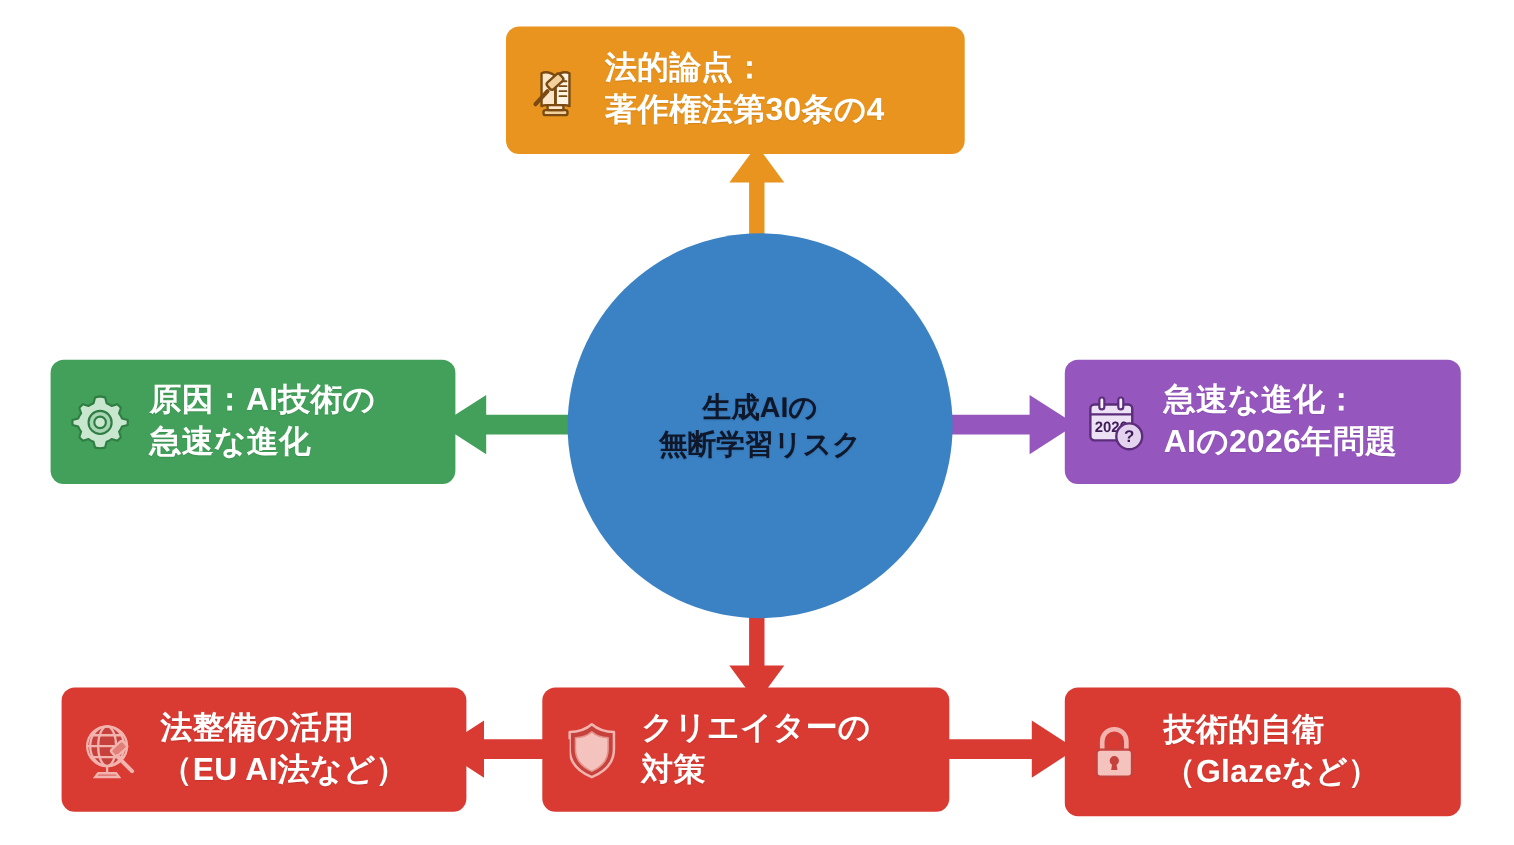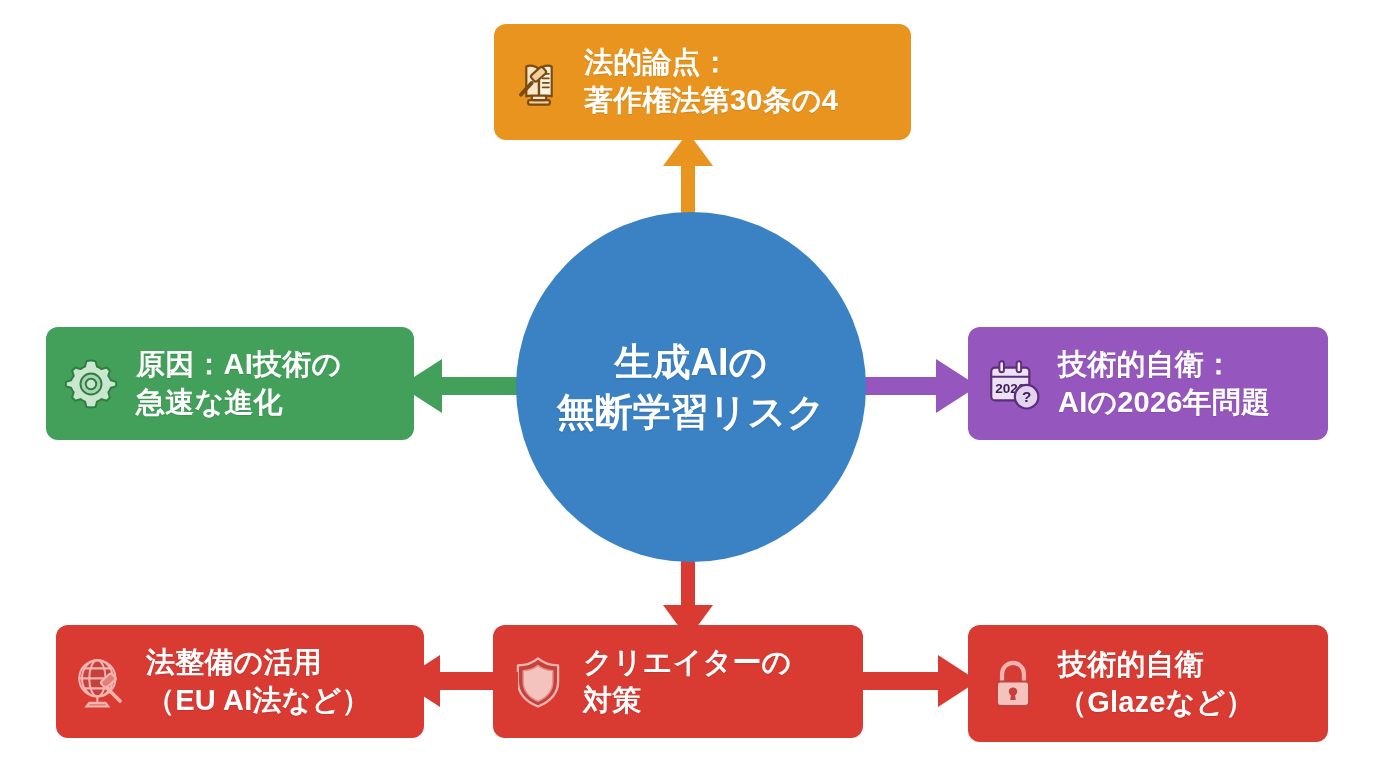--- a/index.html
+++ b/index.html
@@ -51,21 +51,21 @@
     text-shadow: 0 1px 1px rgba(0,0,0,0.10);
   }
 
   
   .n-orange { background: #E8941E; }
   .n-green  { background: #42A05A; }
   .n-purple { background: #9556BE; }
   .n-red    { background: #D93A32; }
 
   
-  #node-legal    { left: 494px; top: 24px;  width: 417px; height: 116px; }
+  #node-legal    { left: 460px; top: 24px;  width: 417px; height: 116px; }
   #node-cause    { left: 46px;  top: 327px; width: 368px; height: 113px; }
   #node-dev      { left: 968px; top: 327px; width: 360px; height: 113px; }
   #node-creator  { left: 493px; top: 625px; width: 370px; height: 113px; }
   #node-law      { left: 56px;  top: 625px; width: 368px; height: 113px; }
   #node-tech     { left: 968px; top: 625px; width: 360px; height: 117px; }
 
   
   #center-circle {
     position: absolute;
     left: 516px;
@@ -73,23 +73,23 @@
     width: 350px;
     height: 350px;
     border-radius: 50%;
     background: #3B82C4;
     display: flex;
     align-items: center;
     justify-content: center;
     z-index: 3;
   }
   #center-circle .center-label {
-    color: #ffffff;
+    color: #0f172a;
     font-weight: 700;
-    font-size: 38px;
+    font-size: 26px;
     line-height: 1.32;
     text-align: center;
     white-space: pre-line;
     text-shadow: 0 1px 2px rgba(0,0,0,0.12);
   }
 
   
   .arrow { position: absolute; z-index: 1; }
   #arrow-up    { left: 655px; top: 130px; width: 66px; height: 100px; }
   #arrow-left  { left: 398px; top: 355px; width: 135px; height: 62px; }
@@ -173,21 +173,21 @@
       <svg width="58" height="58" viewBox="0 0 64 64" aria-hidden="true">
         <rect x="8" y="14" width="42" height="36" rx="4" fill="#EDE2F5" stroke="#5B2D7A" stroke-width="2.4"></rect>
         <line x1="8" y1="24" x2="50" y2="24" stroke="#5B2D7A" stroke-width="2.2"></line>
         <rect x="17" y="7" width="5" height="12" rx="2.5" fill="#F6F0FA" stroke="#5B2D7A" stroke-width="2.2"></rect>
         <rect x="36" y="7" width="5" height="12" rx="2.5" fill="#F6F0FA" stroke="#5B2D7A" stroke-width="2.2"></rect>
         <text x="29" y="42" font-family="'Liberation Sans', sans-serif" font-size="15" font-weight="700" fill="#3E1C58" text-anchor="middle">2026</text>
         <circle cx="47" cy="46" r="13" fill="#E3D3EF" stroke="#5B2D7A" stroke-width="2.4"></circle>
         <text x="47" y="52" font-family="'Liberation Sans', sans-serif" font-size="17" font-weight="700" fill="#3E1C58" text-anchor="middle">?</text>
       </svg>
     </span>
-    <span class="label">技術的自衛：
+    <span class="label">急速な進化：
 AIの2026年問題</span>
   </div>
 
   <div class="node n-red" id="node-law">
     <span class="icon-wrap">
       <svg width="58" height="58" viewBox="0 0 64 64" aria-hidden="true">
         <g fill="none" stroke="#F3B3AE" stroke-width="2.3" stroke-linecap="round">
           <circle cx="28" cy="28" r="20" fill="#C6413B"></circle>
           <ellipse cx="28" cy="28" rx="9" ry="20"></ellipse>
           <ellipse cx="28" cy="28" rx="17" ry="20"></ellipse>

